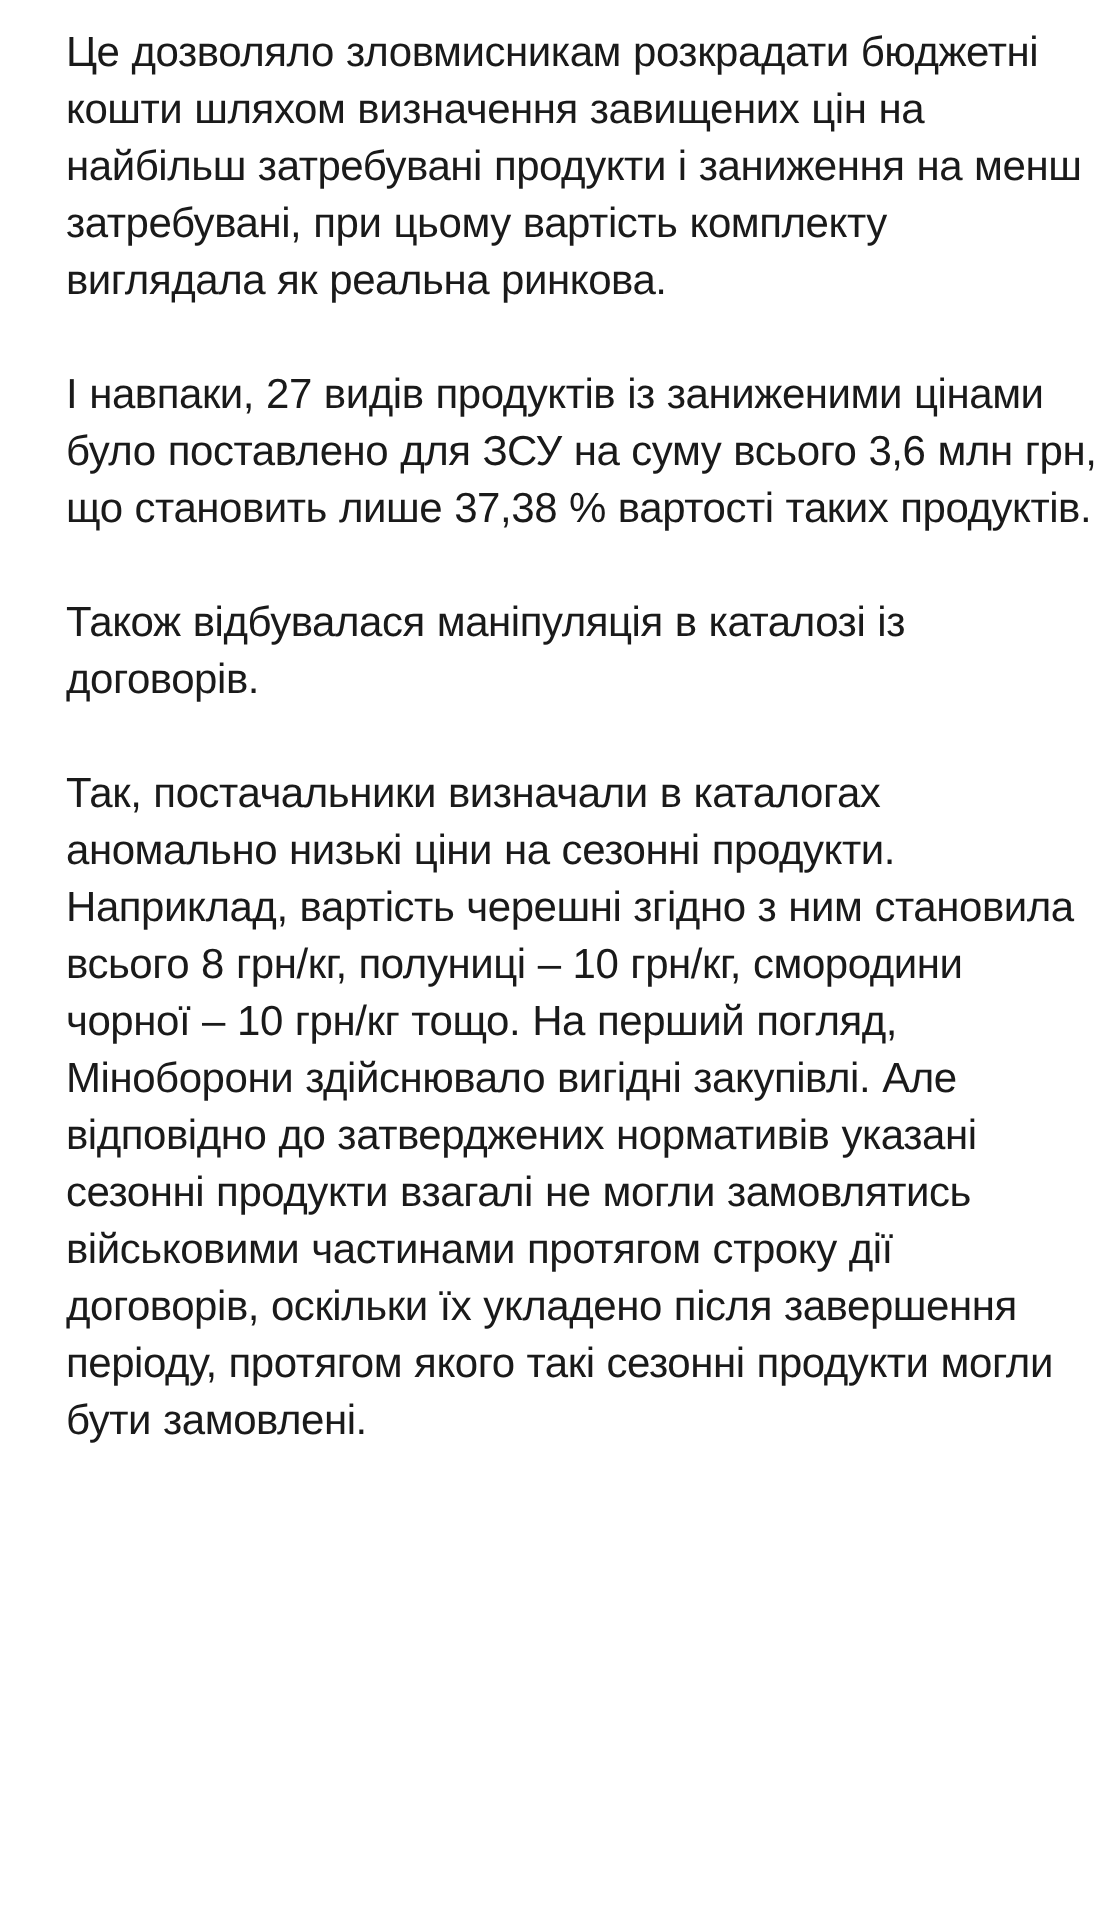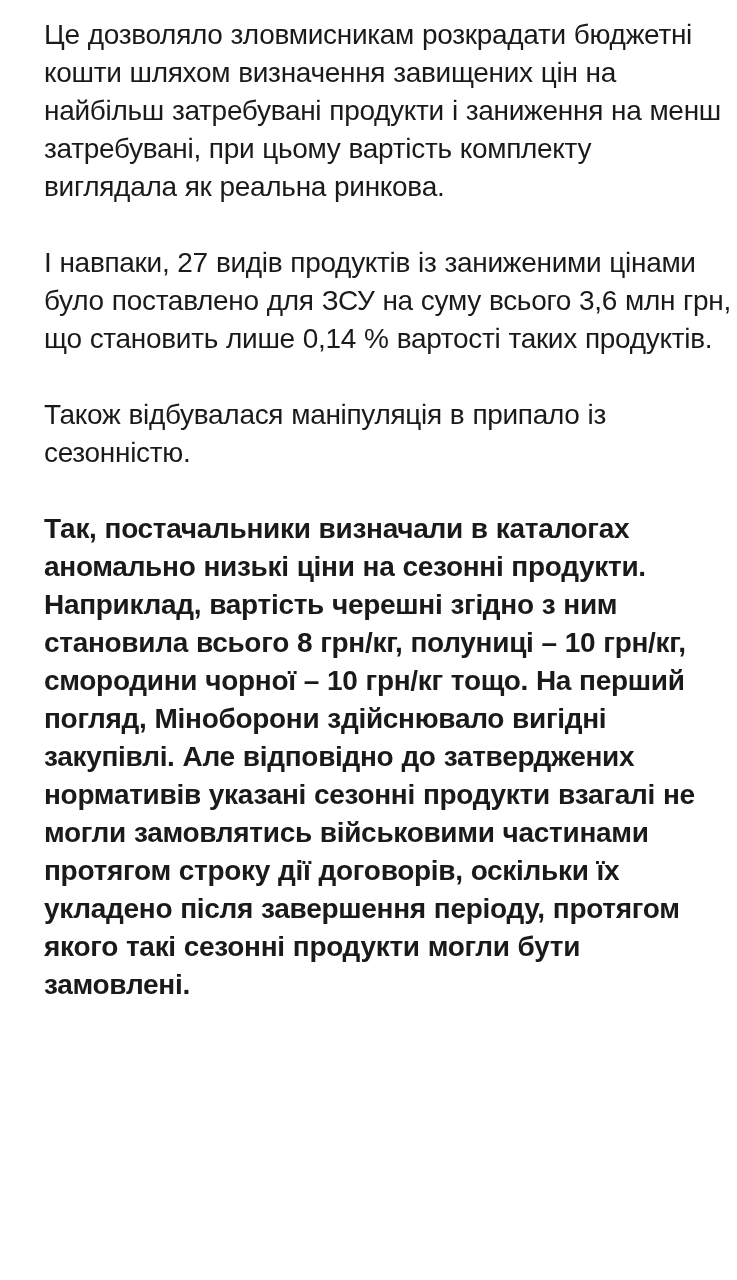--- a/index.html
+++ b/index.html
@@ -26,24 +26,23 @@
     margin: 0 0 38px 0;
     font-size: 28px;
     line-height: 38px;
     font-weight: 400;
     letter-spacing: -0.3px;
     word-spacing: 0.5px;
     text-align: left;
   }
   .text-page p:last-child {
     margin-bottom: 0;
-    font-weight: bold;
   }
 </style>
 </head>
 <body>
 
 <div class="text-page">
   <p>Це дозволяло зловмисникам розкрадати бюджетні кошти шляхом визначення завищених цін на найбільш затребувані продукти і заниження на менш затребувані, при цьому вартість комплекту виглядала як реальна ринкова.</p>
-  <p>І навпаки, 27 видів продуктів із заниженими цінами було поставлено для ЗСУ на суму всього 3,6 млн грн, що становить лише 0,14 % вартості таких продуктів.</p>
-  <p>Також відбувалася маніпуляція в припало із сезонністю.</p>
+  <p>І навпаки, 27 видів продуктів із заниженими цінами було поставлено для ЗСУ на суму всього 3,6 млн грн, що становить лише 37,38 % вартості таких продуктів.</p>
+  <p>Також відбувалася маніпуляція в каталозі із договорів.</p>
   <p>Так, постачальники визначали в каталогах аномально низькі ціни на сезонні продукти. Наприклад, вартість черешні згідно з ним становила всього 8 грн/кг, полуниці – 10 грн/кг, смородини чорної – 10 грн/кг тощо. На перший погляд, Міноборони здійснювало вигідні закупівлі. Але відповідно до затверджених нормативів указані сезонні продукти взагалі не могли замовлятись військовими частинами протягом строку дії договорів, оскільки їх укладено після завершення періоду, протягом якого такі сезонні продукти могли бути замовлені.</p>
 </div>
 
 </body></html>

